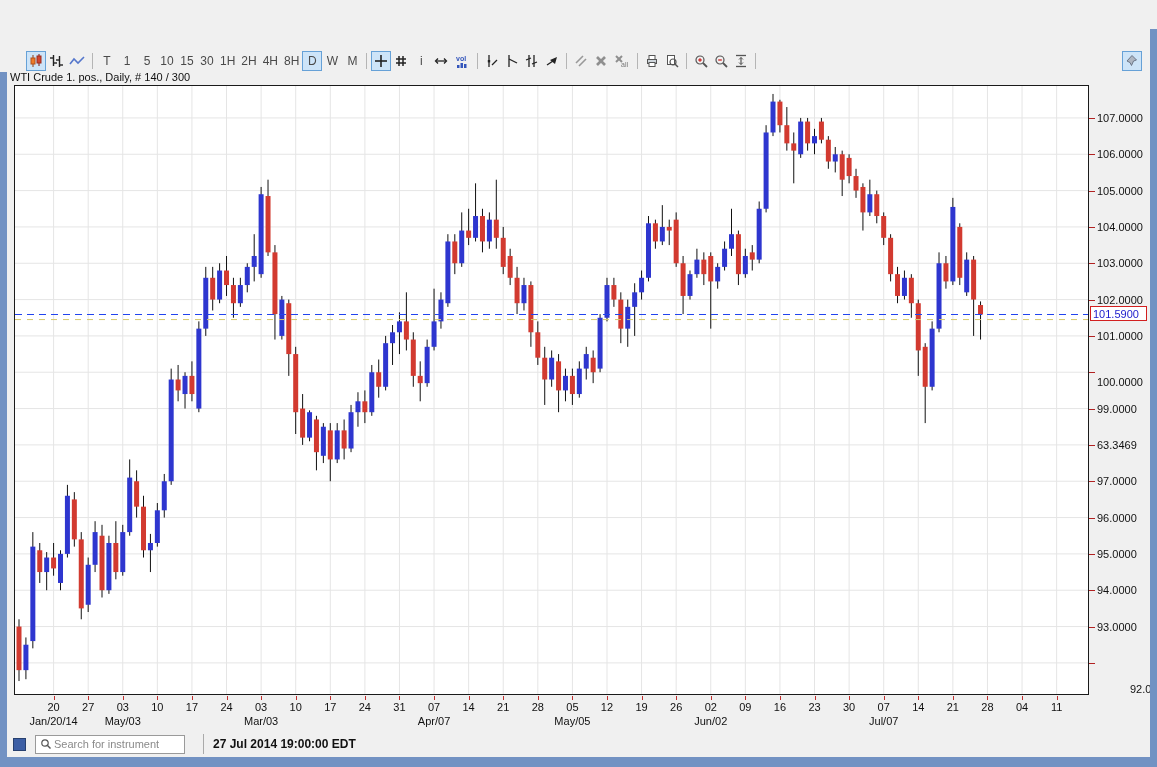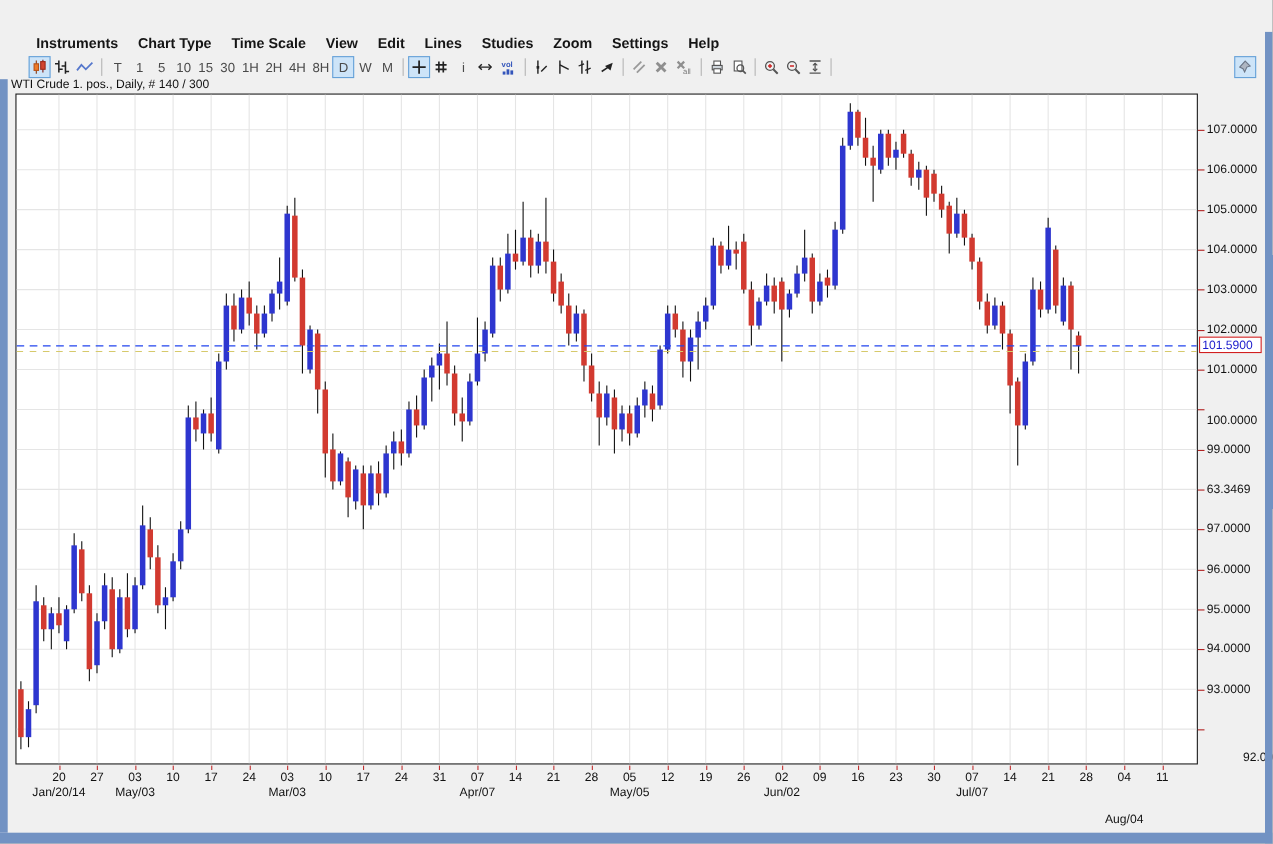--- a/index.html
+++ b/index.html
@@ -64,32 +64,20 @@
   .status-sep{width:1px;height:20px;background:#aaa;margin:0 0 0 18px;}
   .timestamp{margin-left:9px;font-size:12px;font-weight:bold;color:#111;}
   .icon-svg{display:block;}
 </style>
 </head>
 <body>
 
 <div class="window">
 
 
-  <div class="menubar" id="menubar">
-      <div class="menu-item">Instruments</div>
-      <div class="menu-item">Chart Type</div>
-      <div class="menu-item">Time Scale</div>
-      <div class="menu-item">View</div>
-      <div class="menu-item">Edit</div>
-      <div class="menu-item">Lines</div>
-      <div class="menu-item">Studies</div>
-      <div class="menu-item">Zoom</div>
-      <div class="menu-item">Settings</div>
-      <div class="menu-item">Help</div>
-    </div>
 
   <div class="toolbar" id="toolbar">
       <div class="tbtn selected">
         <svg class="icon-svg" width="14" height="14" viewBox="0 0 14 14">
           <line x1="4" y1="1" x2="4" y2="13" stroke="#8a3a10"></line>
           <rect x="2" y="4" width="4" height="6" fill="#ee7b28" stroke="#b4521a"></rect>
           <line x1="10" y1="0" x2="10" y2="12" stroke="#7a1710"></line>
           <rect x="8" y="2" width="4" height="7" fill="#d24430" stroke="#9c2a1c"></rect>
         </svg>
       </div>
@@ -684,17 +672,29 @@
       <div class="xday" style="left: 952.862px;">21</div>
       <div class="xtick" style="left: 987.45px;"></div>
       <div class="xday" style="left: 987.45px;">28</div>
       <div class="xtick" style="left: 1022.04px;"></div>
       <div class="xday" style="left: 1022.04px;">04</div>
       <div class="xmonth" style="left: 1022.04px; margin-top: 24px;">Aug/04</div>
       <div class="xtick" style="left: 1056.62px;"></div>
       <div class="xday" style="left: 1056.62px;">11</div>
     </div>
 
+  <div class="statusbar">
+    <div class="conn-square"></div>
+    <div class="search-box">
+      <svg class="icon-svg" width="12" height="12" viewBox="0 0 12 12">
+          <circle cx="5" cy="5" r="3.2" fill="none" stroke="#555" stroke-width="1.2"></circle>
+          <line x1="7.5" y1="7.5" x2="10.5" y2="10.5" stroke="#555" stroke-width="1.4"></line>
+        </svg>
+      <input type="text" placeholder="Search for instrument" style="">
+    </div>
+    <div class="status-sep"></div>
+    <div class="timestamp">27 Jul 2014 19:00:00 EDT</div>
+  </div>
 
   <div class="strip strip-left"></div>
   <div class="strip strip-right"></div>
   <div class="strip strip-bottom"></div>
 </div>
 
 </body></html>

